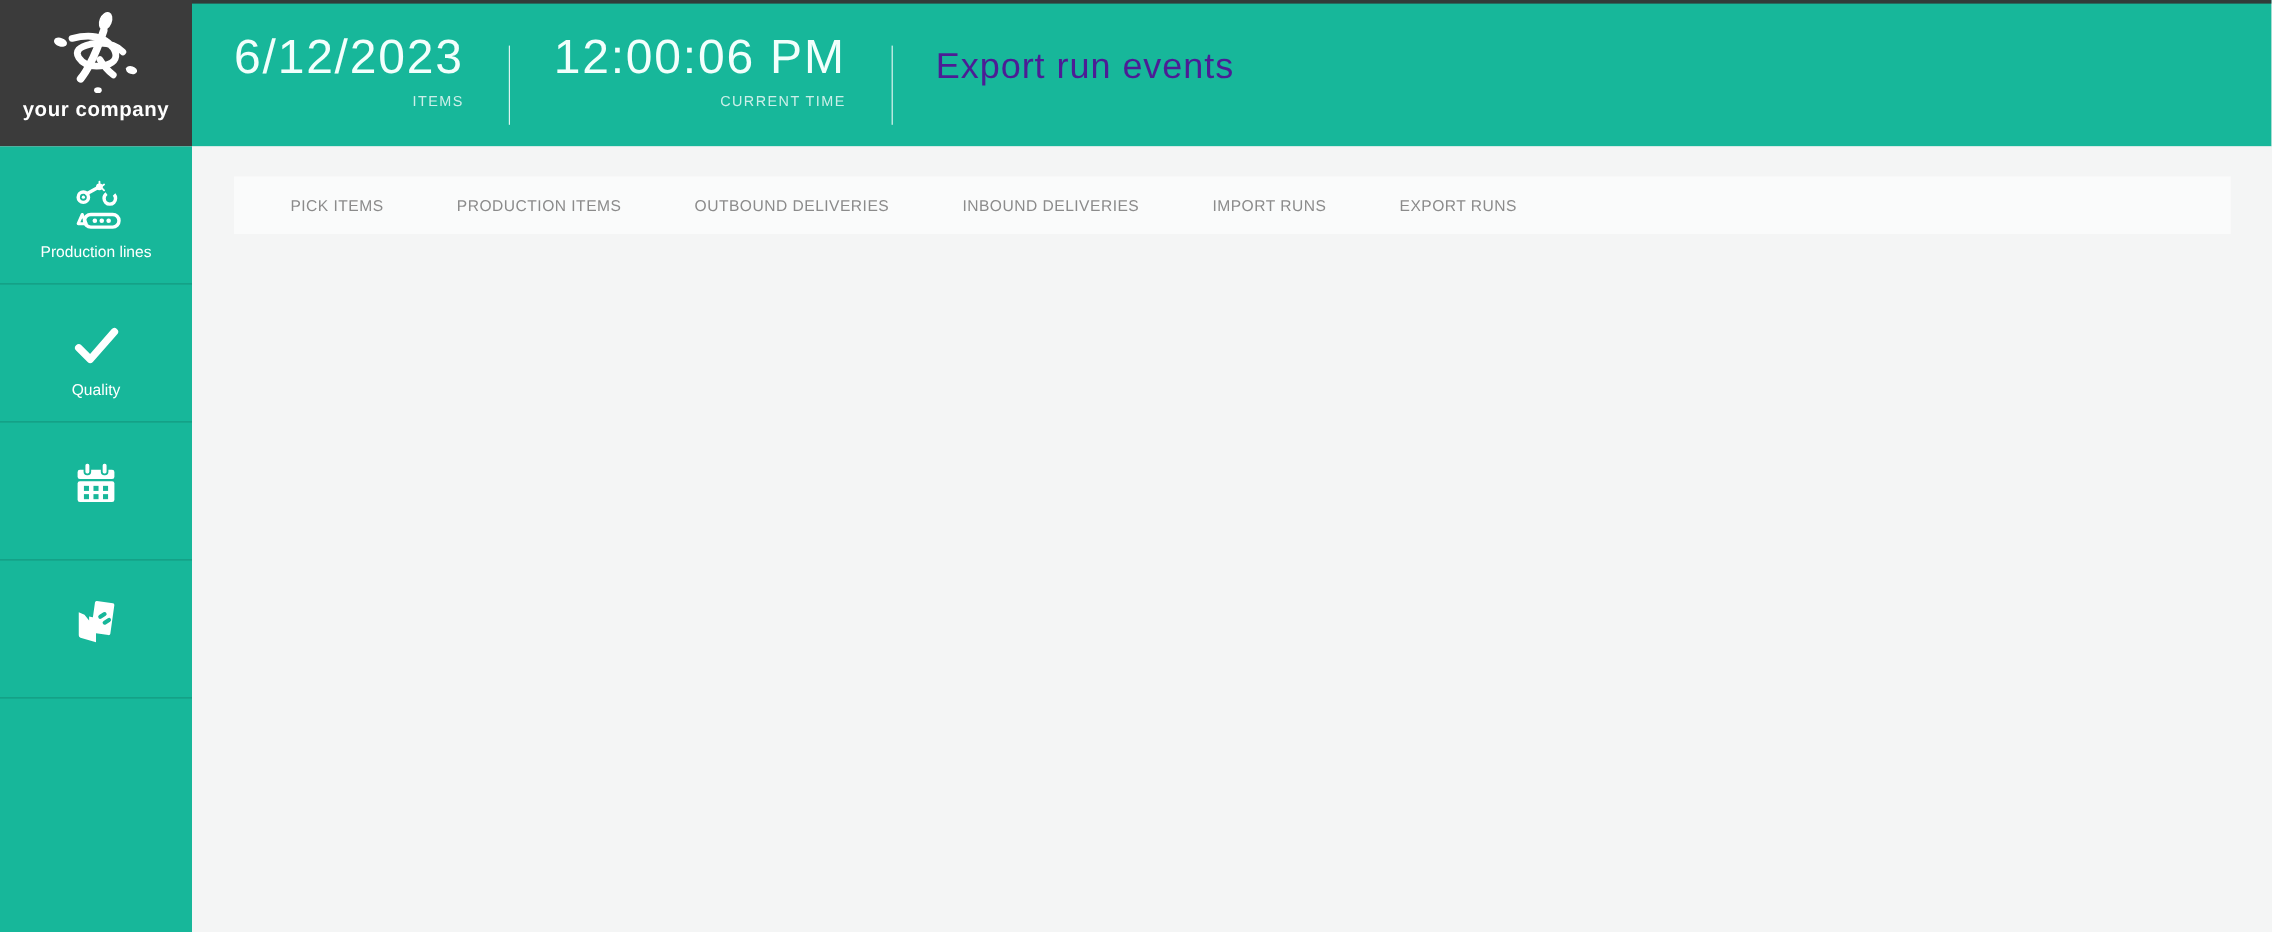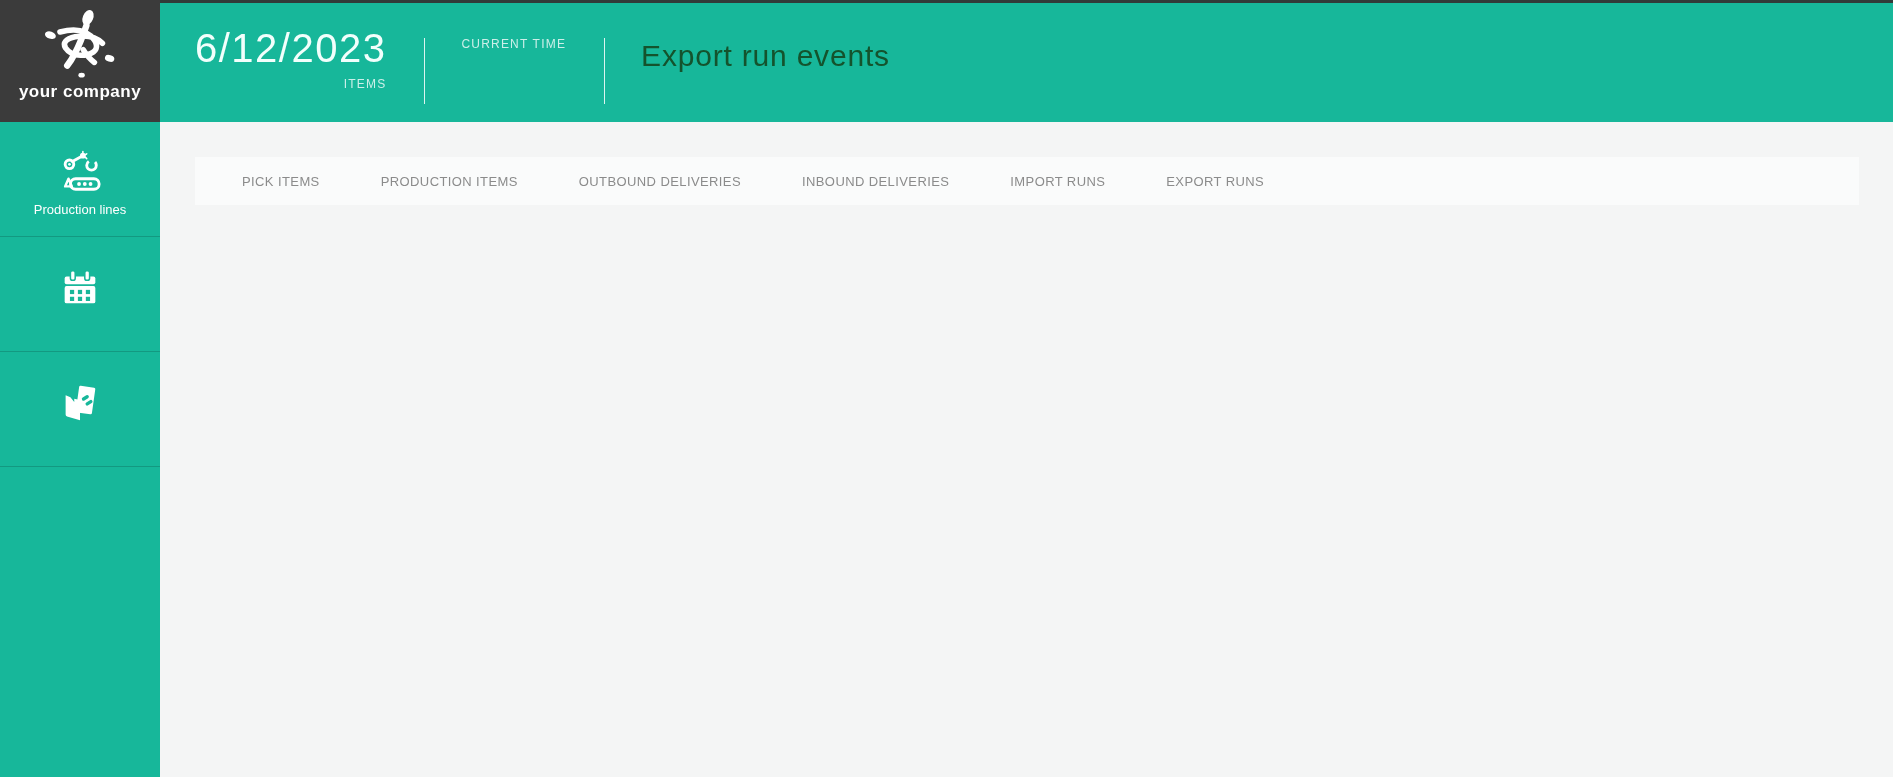--- a/index.html
+++ b/index.html
@@ -45,21 +45,21 @@
   .hdr-small{
     font-size:12px;font-weight:400;letter-spacing:1.2px;
     color:rgba(255,255,255,.78);margin-top:9px;white-space:nowrap;
   }
   .hdr-sep{
     width:1px;height:66px;background:rgba(255,255,255,.85);
     margin:10px 36px 0 38px;flex:0 0 1px;
   }
   .page-title{
     font-size:30px;font-weight:300;letter-spacing:.8px;
-    color:#14532d;margin-top:11px;white-space:nowrap;
+    color:#4c1d95;margin-top:11px;white-space:nowrap;
   }
   
   .sidebar{
     position:absolute;left:0;top:122px;width:160px;height:655px;
     background:var(--teal);overflow:hidden;
   }
   .side-item{
     height:115px;display:flex;flex-direction:column;align-items:center;
     padding-top:27px;cursor:pointer;
     border-bottom:1px solid rgba(0,0,0,.16);
@@ -68,21 +68,21 @@
   .side-label{
     color:var(--white);font-size:13px;font-weight:400;
     margin-top:7px;text-align:center;white-space:nowrap;
   }
   
   .content{
     position:absolute;left:160px;top:122px;right:0;bottom:0;
     background:var(--bg);
   }
   .tabbar{
-    position:absolute;left:35px;right:34px;top:35px;height:48px;
+    position:absolute;left:35px;right:34px;top:25px;height:48px;
     background:var(--tabbar);display:flex;align-items:center;
     padding-left:47px;
   }
   .tab{
     color:var(--tabtext);font-size:13px;letter-spacing:.4px;
     margin-right:61px;cursor:pointer;white-space:nowrap;
     text-transform:uppercase;
   }
 </style>
 </head>
@@ -109,20 +109,21 @@
 
   <div class="header-right">
     <div class="hdr-group">
       <div class="hdr-big">6/12/2023</div>
       <div class="hdr-small">ITEMS</div>
     </div>
 
     <div class="hdr-sep"></div>
 
     <div class="hdr-group">
+      <div class="hdr-big">12:00:06 PM</div>
       <div class="hdr-small">CURRENT TIME</div>
     </div>
 
     <div class="hdr-sep"></div>
 
     <div class="page-title">Export run events</div>
   </div>
 </div>
 
 <div class="sidebar">
@@ -145,20 +146,26 @@
       <rect x="14" y="31" width="30" height="11" rx="5.5" fill="none" stroke="#ffffff" stroke-width="3"></rect>
       <g fill="#ffffff">
         <circle cx="23" cy="36.5" r="2"></circle>
         <circle cx="29" cy="36.5" r="2"></circle>
         <circle cx="35" cy="36.5" r="2"></circle>
       </g>
     </svg>
     <div class="side-label">Production lines</div>
   </div>
 
+  <div class="side-item">
+    <svg class="side-icon" viewBox="0 0 48 48">
+      <polyline points="9,27 19,37 40,13" fill="none" stroke="#ffffff" stroke-width="6.5" stroke-linecap="round" stroke-linejoin="round"></polyline>
+    </svg>
+    <div class="side-label">Quality</div>
+  </div>
 
   <div class="side-item">
     <svg class="side-icon" viewBox="0 0 48 48">
       <rect x="8" y="13" width="32" height="8" rx="2" fill="#ffffff"></rect>
       <rect x="8" y="23" width="32" height="18" rx="2" fill="#ffffff"></rect>
       <rect x="14" y="7" width="5" height="10" rx="2.2" fill="#ffffff" stroke="#17b79a" stroke-width="1.6"></rect>
       <rect x="29" y="7" width="5" height="10" rx="2.2" fill="#ffffff" stroke="#17b79a" stroke-width="1.6"></rect>
       <g fill="#17b79a">
         <rect x="13.5" y="27" width="4.4" height="4.4"></rect>
         <rect x="21.8" y="27" width="4.4" height="4.4"></rect>

